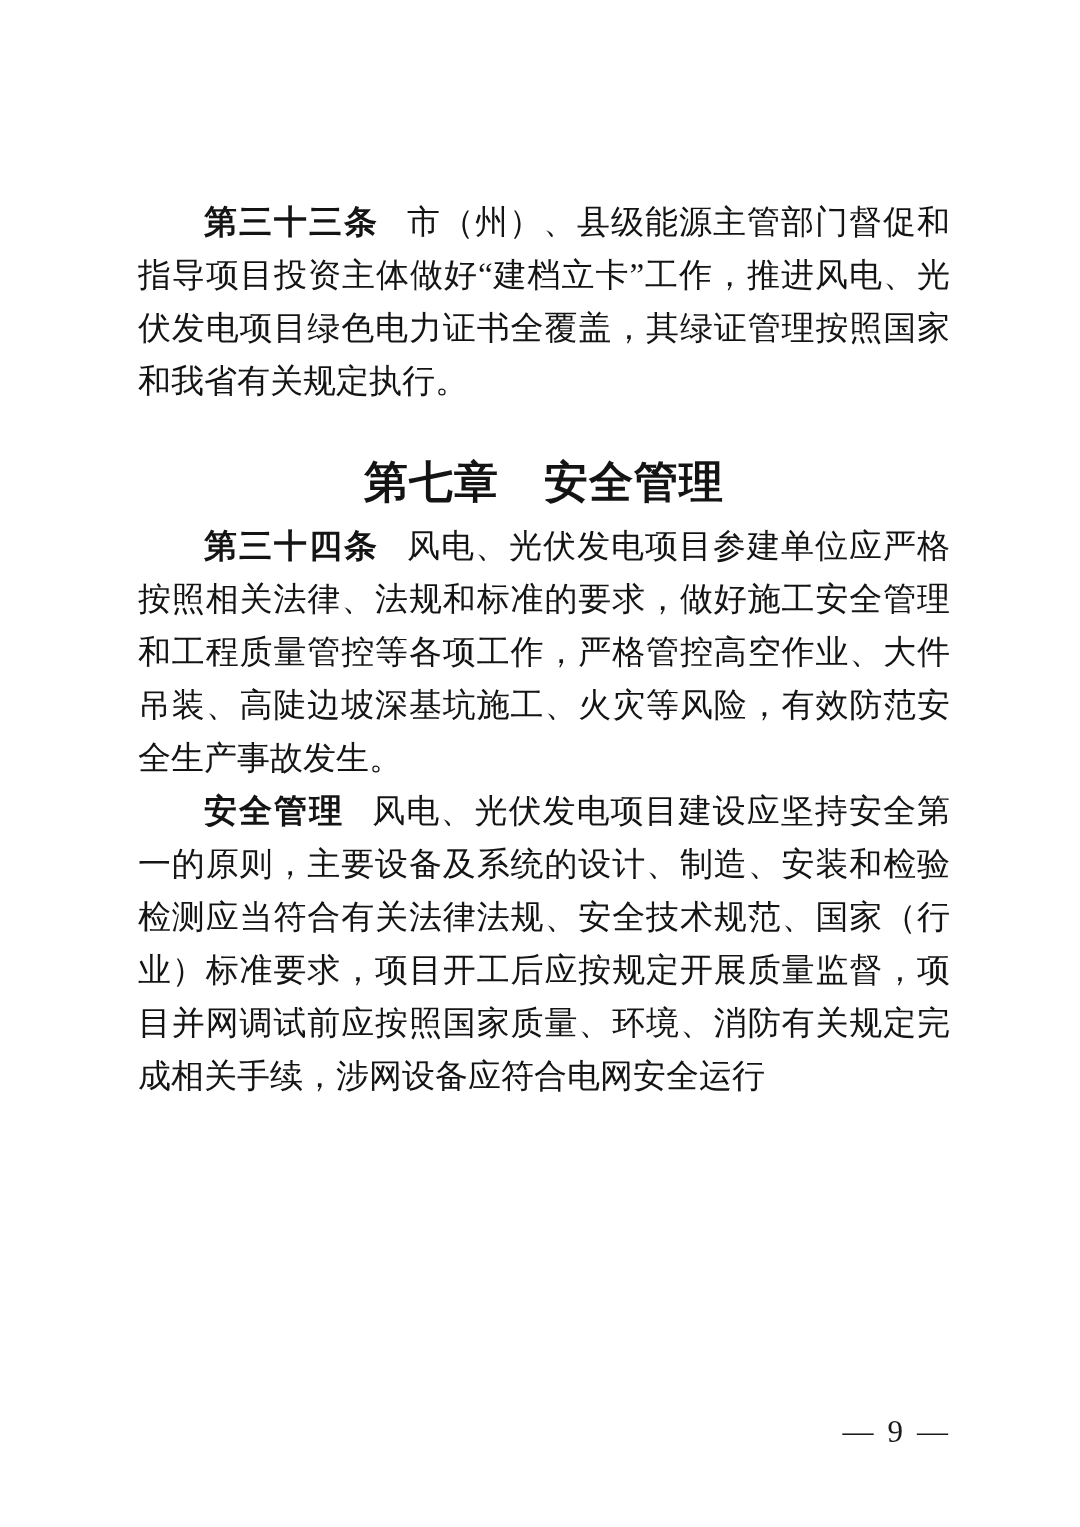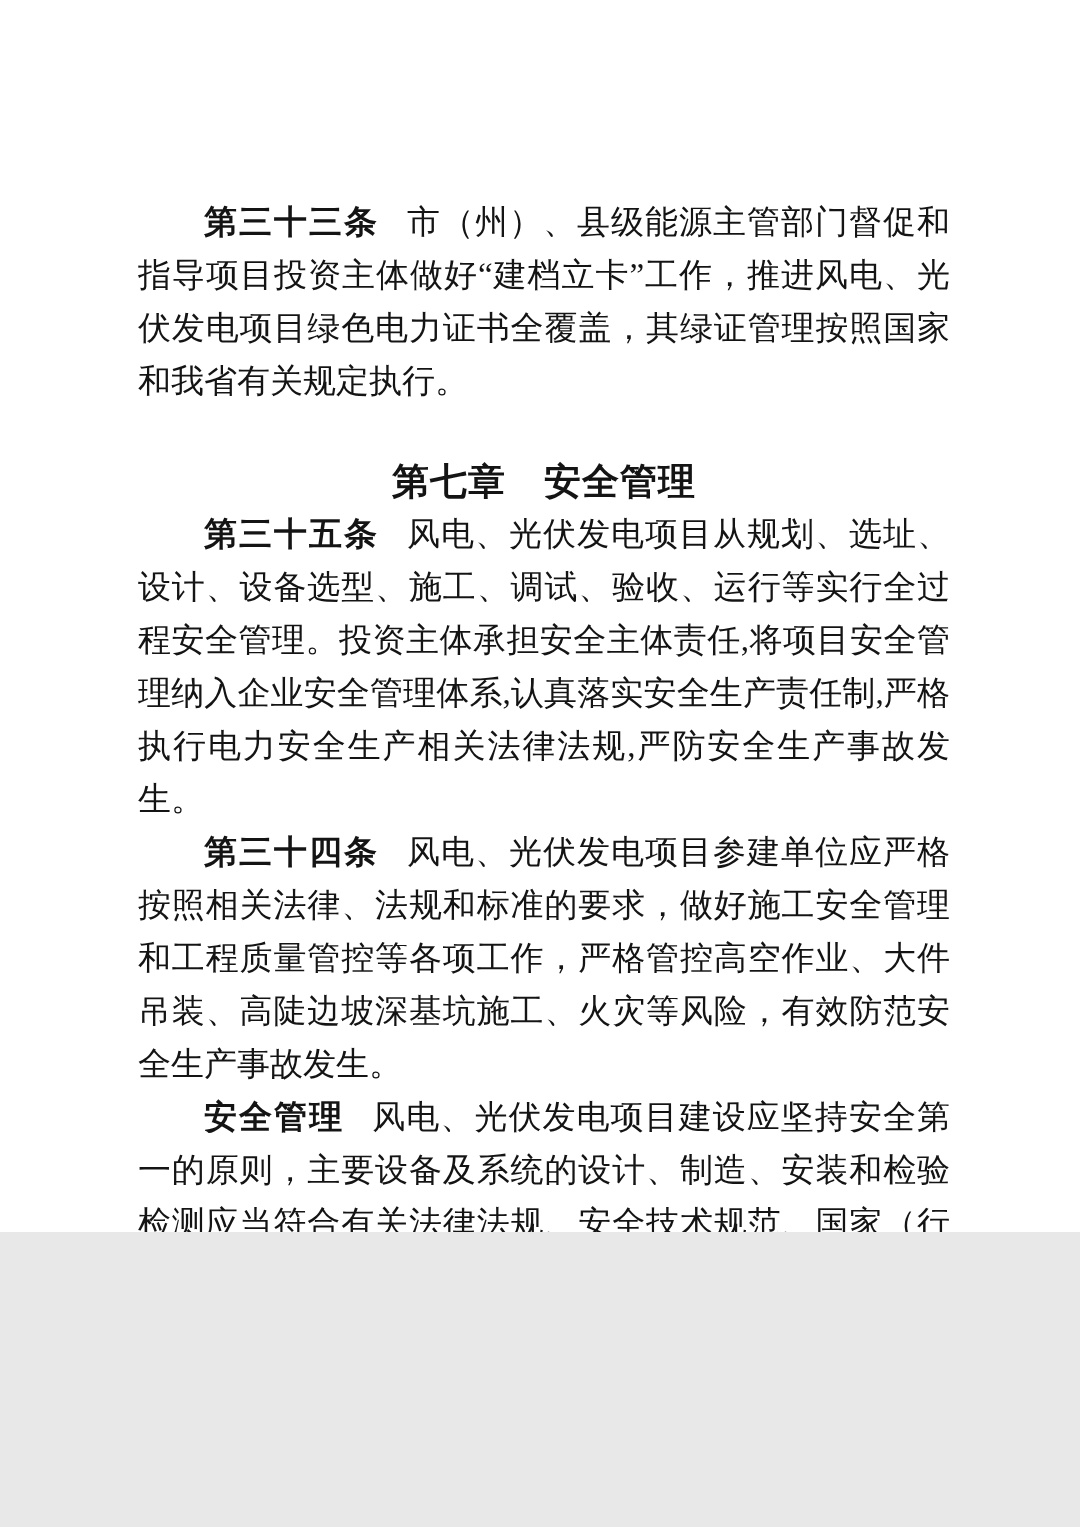--- a/index.html
+++ b/index.html
@@ -3,21 +3,21 @@
 <meta charset="utf-8">
 <style>
   html, body {
     margin: 0;
     padding: 0;
     background: #e8e8e8;
   }
   .page {
     position: relative;
     width: 1080px;
-    height: 1232px;
+    height: 1527px;
     margin: 0 auto;
     background: #ffffff;
     color: #141414;
     font-family: "Liberation Serif", "DejaVu Serif", serif;
     overflow: hidden;
   }
   .doc {
     position: absolute;
     left: 138px;
     top: 196px;
@@ -31,26 +31,26 @@
     margin: 0;
     text-indent: 2em;
     word-break: break-all;
   }
   .art-num {
     font-weight: 700;
     margin-right: 0.85em;
     letter-spacing: 1px;
   }
   .chapter {
-    margin: 47px 0 0 0;
+    margin: 47px 0 12px 0;
     text-align: center;
     text-indent: 0;
     font-family: "Liberation Sans", "DejaVu Sans", sans-serif;
     font-weight: 700;
-    font-size: 37px;
+    font-size: 44px;
     line-height: 53px;
     letter-spacing: 1px;
   }
   .page-footer {
     position: absolute;
     top: 1412px;
     right: 132px;
     display: inline-flex;
     align-items: center;
     font-size: 31px;
@@ -70,21 +70,20 @@
 
 <div class="page">
 
   <main class="doc">
 
     <p class="para"><span class="art-num">第三十三条</span><span class="art-text">市（州）、县级能源主管部门督促和指导项目投资主体做好“建档立卡”工作，推进风电、光伏发电项目绿色电力证书全覆盖，其绿证管理按照国家和我省有关规定执行。</span></p>
 
     <h2 class="chapter">第七章　安全管理</h2>
 
 
-    <p class="para"><span class="art-num">第三十五条</span><span class="art-text">风电、光伏发电项目从规划、选址、设计、设备选型、施工、调试、验收、运行等实行全过程安全管理。投资主体承担安全主体责任,将项目安全管理纳入企业安全管理体系,认真落实安全生产责任制,严格执行电力安全生产相关法律法规,严防安全生产事故发生。</span></p>
 
     <p class="para"><span class="art-num">第三十四条</span><span class="art-text">风电、光伏发电项目参建单位应严格按照相关法律、法规和标准的要求，做好施工安全管理和工程质量管控等各项工作，严格管控高空作业、大件吊装、高陡边坡深基坑施工、火灾等风险，有效防范安全生产事故发生。</span></p>
 
     <p class="para"><span class="art-num">安全管理</span><span class="art-text">风电、光伏发电项目建设应坚持安全第一的原则，主要设备及系统的设计、制造、安装和检验检测应当符合有关法律法规、安全技术规范、国家（行业）标准要求，项目开工后应按规定开展质量监督，项目并网调试前应按照国家质量、环境、消防有关规定完成相关手续，涉网设备应符合电网安全运行</span></p>
 
   </main>
 
   <footer class="page-footer">
     <span class="dash">—</span>
     <span class="pagenum">9</span>

